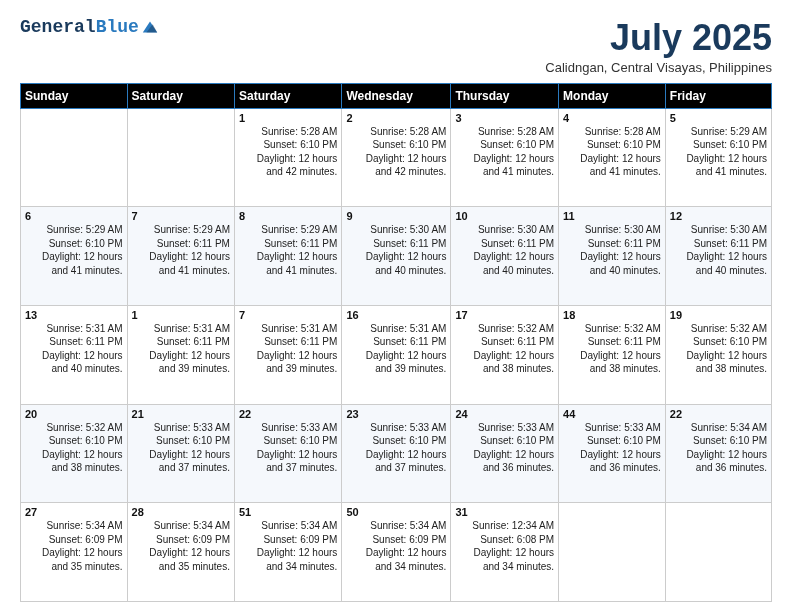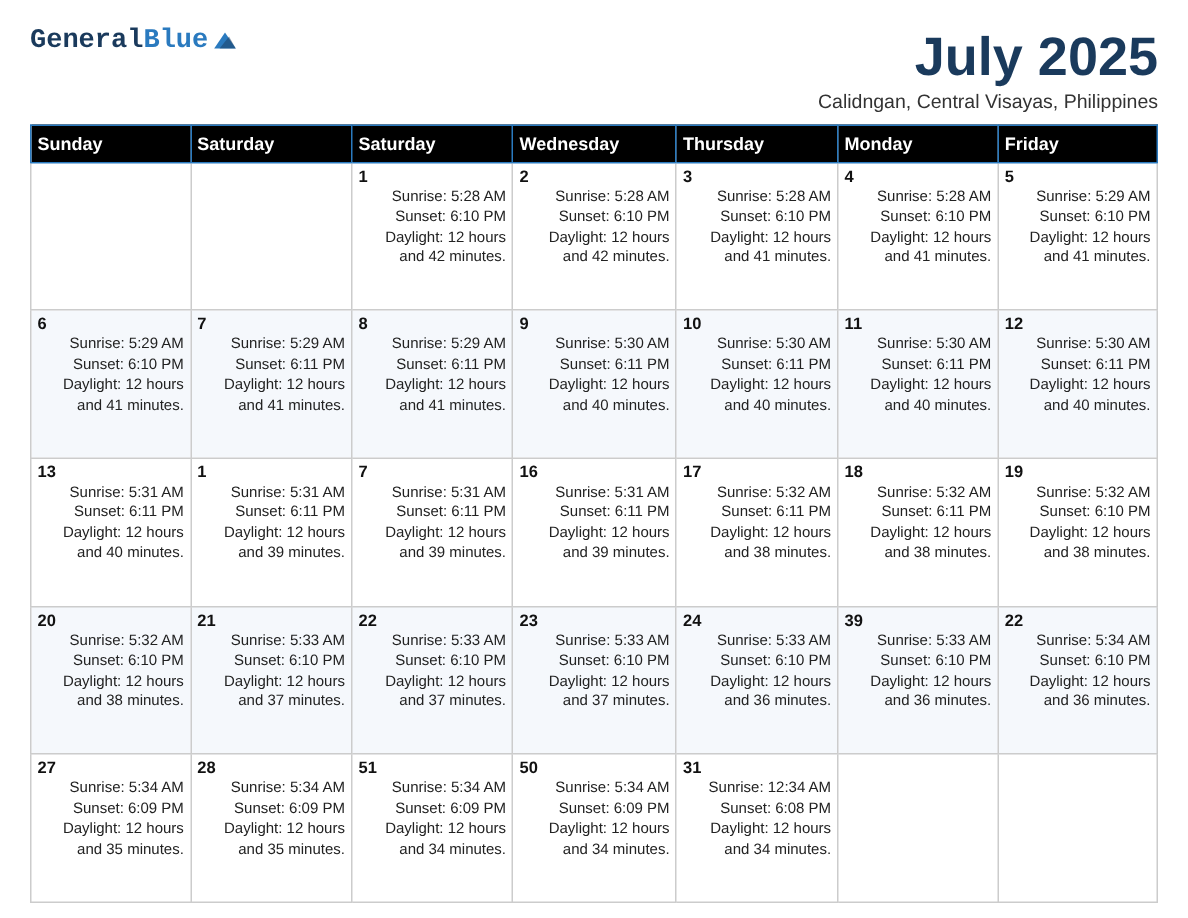--- a/index.html
+++ b/index.html
@@ -280,21 +280,21 @@
 Sunset: 6:10 PM
 Daylight: 12 hours and 37 minutes.</div>
           </td>
           <td>
             <span class="day-num">24</span>
             <div class="day-info">Sunrise: 5:33 AM
 Sunset: 6:10 PM
 Daylight: 12 hours and 36 minutes.</div>
           </td>
           <td>
-            <span class="day-num">39</span>
+            <span class="day-num">44</span>
             <div class="day-info">Sunrise: 5:33 AM
 Sunset: 6:10 PM
 Daylight: 12 hours and 36 minutes.</div>
           </td>
           <td>
             <span class="day-num">22</span>
             <div class="day-info">Sunrise: 5:34 AM
 Sunset: 6:10 PM
 Daylight: 12 hours and 36 minutes.</div>
           </td>

